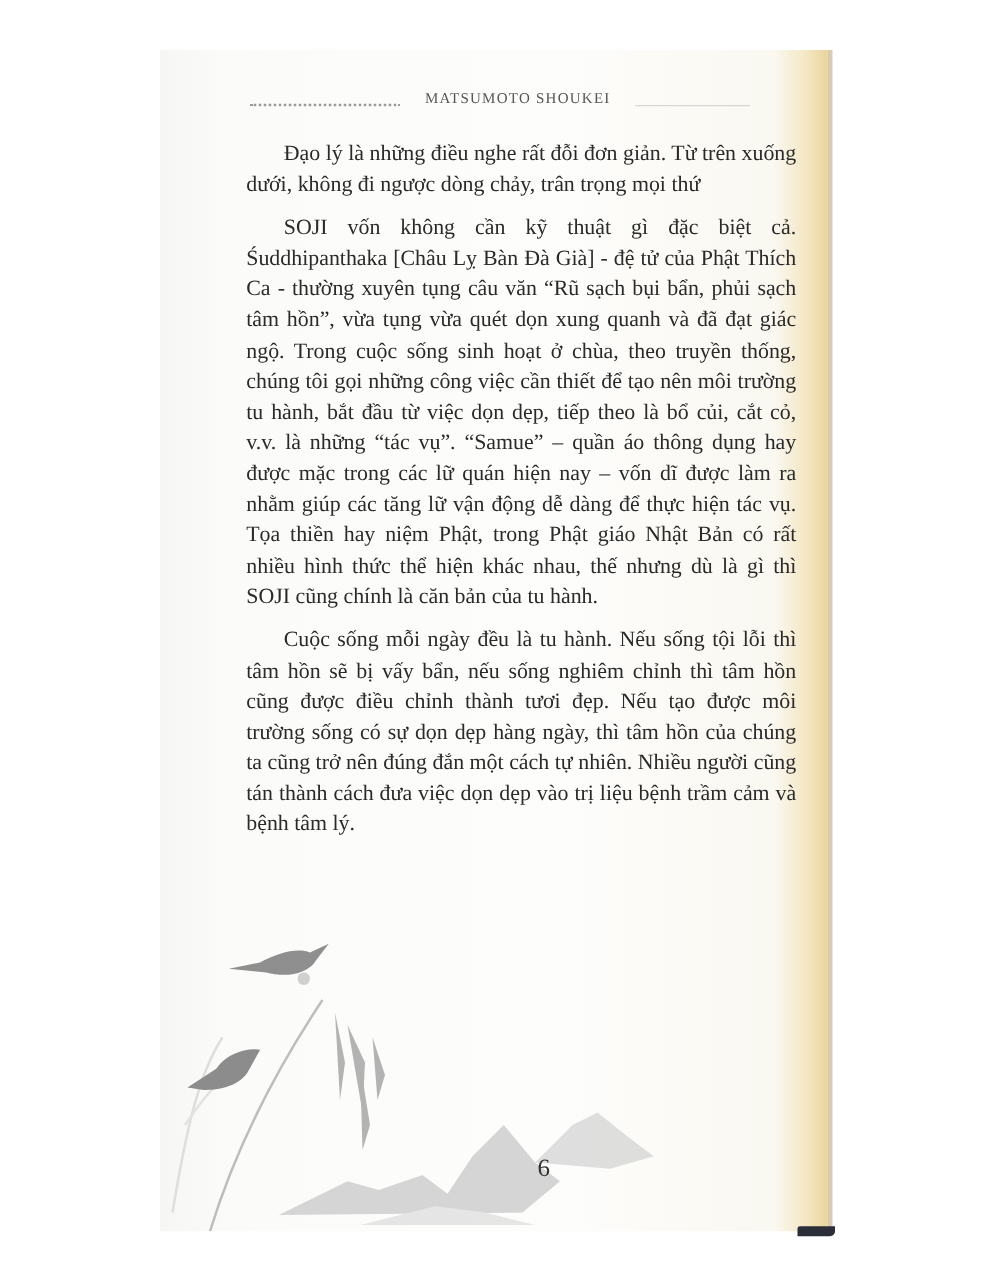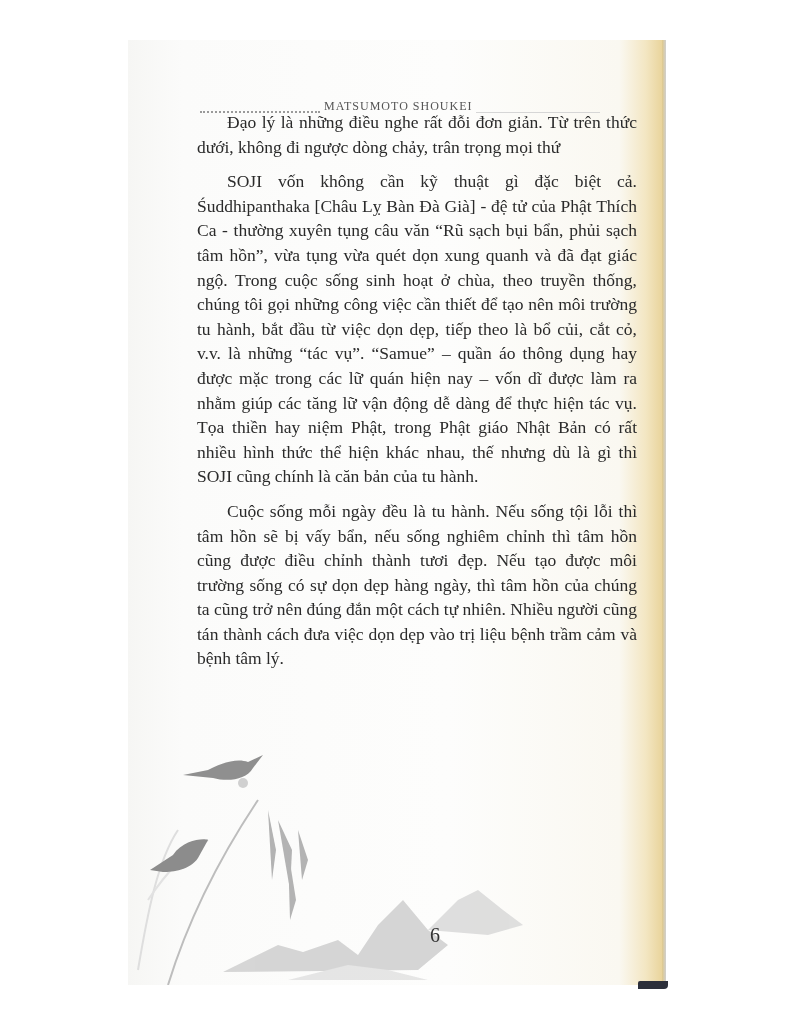--- a/index.html
+++ b/index.html
@@ -14,21 +14,21 @@
   .spine-shadow {
     position: absolute; right: -4px; top: 0; width: 4px; height: 100%;
     background: linear-gradient(90deg, #e0c98a, #cfcfcf);
   }
   .bottom-shadow {
     position: absolute; right: -6px; bottom: -4px; width: 30px; height: 8px;
     background: #2c2f3a; border-radius: 2px 0 4px 0;
   }
   .running-head {
     position: absolute; left: 72px; top: 26px; width: 400px; height: 24px;
-    display: flex; align-items: center; gap: 4px; margin-top: 28px;
+    display: flex; align-items: center; gap: 20px;
   }
   .dots { flex: 0 0 120px; border-bottom: 2px dotted #9a9a9a; height: 0; margin-top: 12px; }
   .dots.right { flex: 1 1 auto; border-bottom: 1px solid #d6d6d6; }
   .author {
     font-size: 12px; letter-spacing: 1px; color: #555; white-space: nowrap;
   }
   .body-text {
     position: absolute; left: 69px; top: 70px; width: 440px;
     font-size: 17.5px; line-height: 24.6px; color: #2a2a2a;
     text-align: justify;
@@ -46,21 +46,21 @@
   <div class="spine-shadow"></div>
   <div class="bottom-shadow"></div>
 
   <div class="running-head">
     <span class="dots"></span>
     <span class="author">MATSUMOTO SHOUKEI</span>
     <span class="dots right"></span>
   </div>
 
   <div class="body-text">
-    <p>Đạo lý là những điều nghe rất đỗi đơn giản. Từ trên thức dưới, không đi ngược dòng chảy, trân trọng mọi thứ</p>
+    <p>Đạo lý là những điều nghe rất đỗi đơn giản. Từ trên xuống dưới, không đi ngược dòng chảy, trân trọng mọi thứ</p>
     <p>SOJI vốn không cần kỹ thuật gì đặc biệt cả. Śuddhipanthaka [Châu Lỵ Bàn Đà Già] - đệ tử của Phật Thích Ca - thường xuyên tụng câu văn “Rũ sạch bụi bẩn, phủi sạch tâm hồn”, vừa tụng vừa quét dọn xung quanh và đã đạt giác ngộ. Trong cuộc sống sinh hoạt ở chùa, theo truyền thống, chúng tôi gọi những công việc cần thiết để tạo nên môi trường tu hành, bắt đầu từ việc dọn dẹp, tiếp theo là bổ củi, cắt cỏ, v.v. là những “tác vụ”. “Samue” – quần áo thông dụng hay được mặc trong các lữ quán hiện nay – vốn dĩ được làm ra nhằm giúp các tăng lữ vận động dễ dàng để thực hiện tác vụ. Tọa thiền hay niệm Phật, trong Phật giáo Nhật Bản có rất nhiều hình thức thể hiện khác nhau, thế nhưng dù là gì thì SOJI cũng chính là căn bản của tu hành.</p>
     <p>Cuộc sống mỗi ngày đều là tu hành. Nếu sống tội lỗi thì tâm hồn sẽ bị vấy bẩn, nếu sống nghiêm chỉnh thì tâm hồn cũng được điều chỉnh thành tươi đẹp. Nếu tạo được môi trường sống có sự dọn dẹp hàng ngày, thì tâm hồn của chúng ta cũng trở nên đúng đắn một cách tự nhiên. Nhiều người cũng tán thành cách đưa việc dọn dẹp vào trị liệu bệnh trầm cảm và bệnh tâm lý.</p>
   </div>
 
   <svg class="illustration" viewBox="0 0 534 245">
     <g fill="none" stroke="#bdbdbd" stroke-width="2">
       <path d="M40 245 C60 180, 90 120, 130 60"></path>
       <path d="M10 230 C20 170, 30 120, 50 90" stroke="#dedede"></path>
       <path d="M20 160 C40 130, 60 110, 80 100" stroke="#e2e2e2"></path>
     </g>

